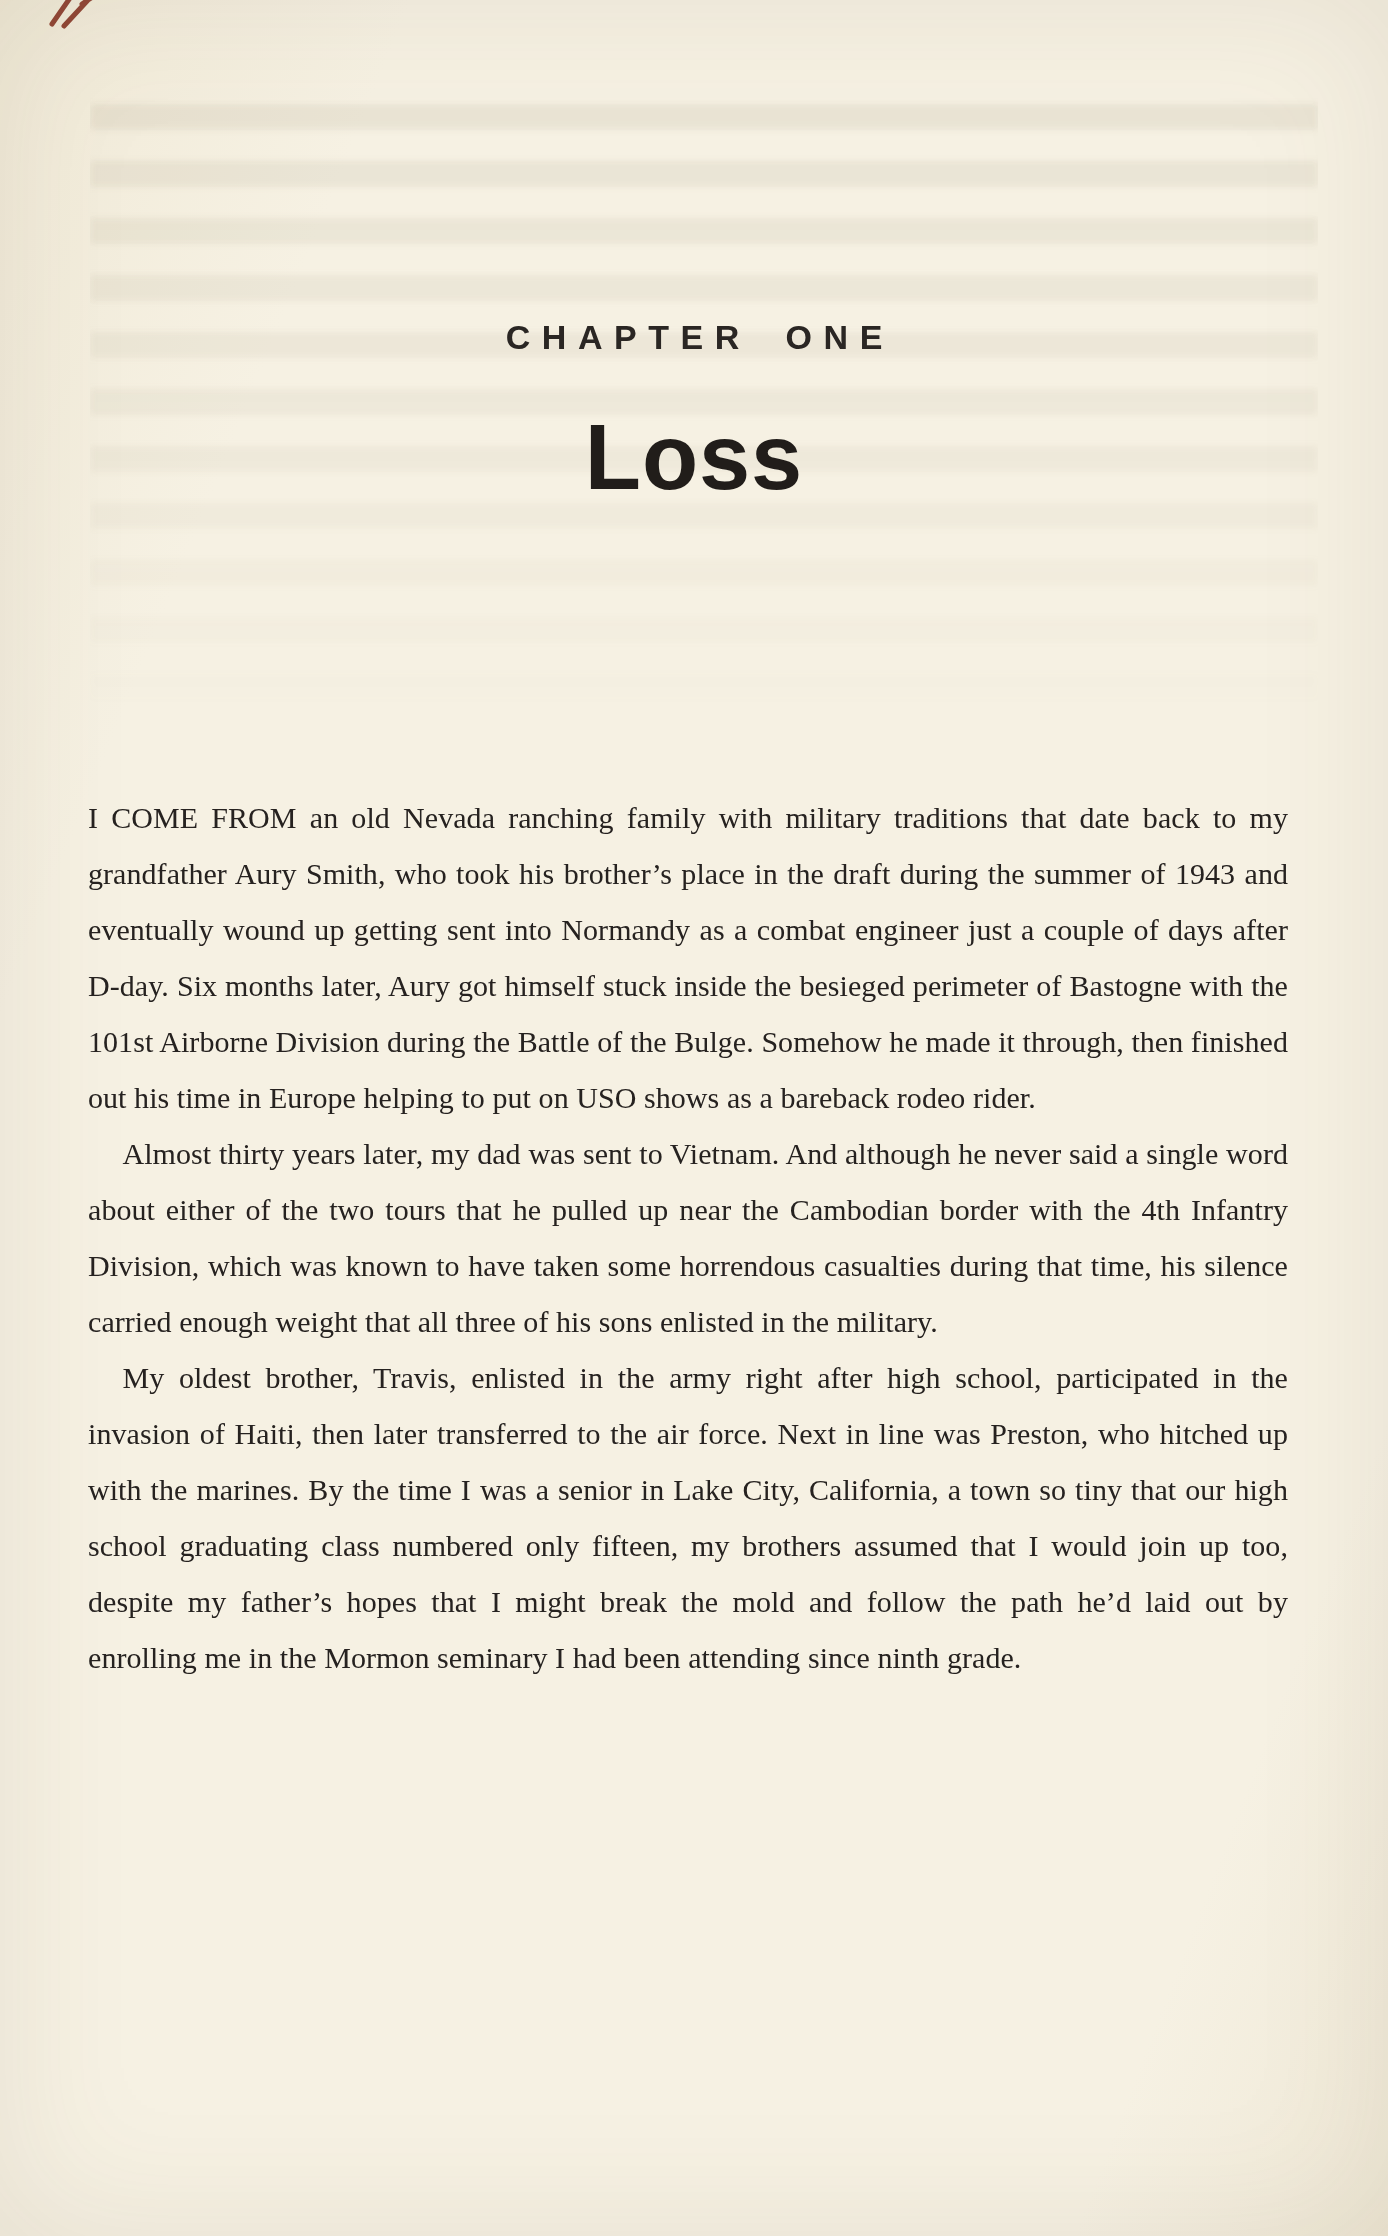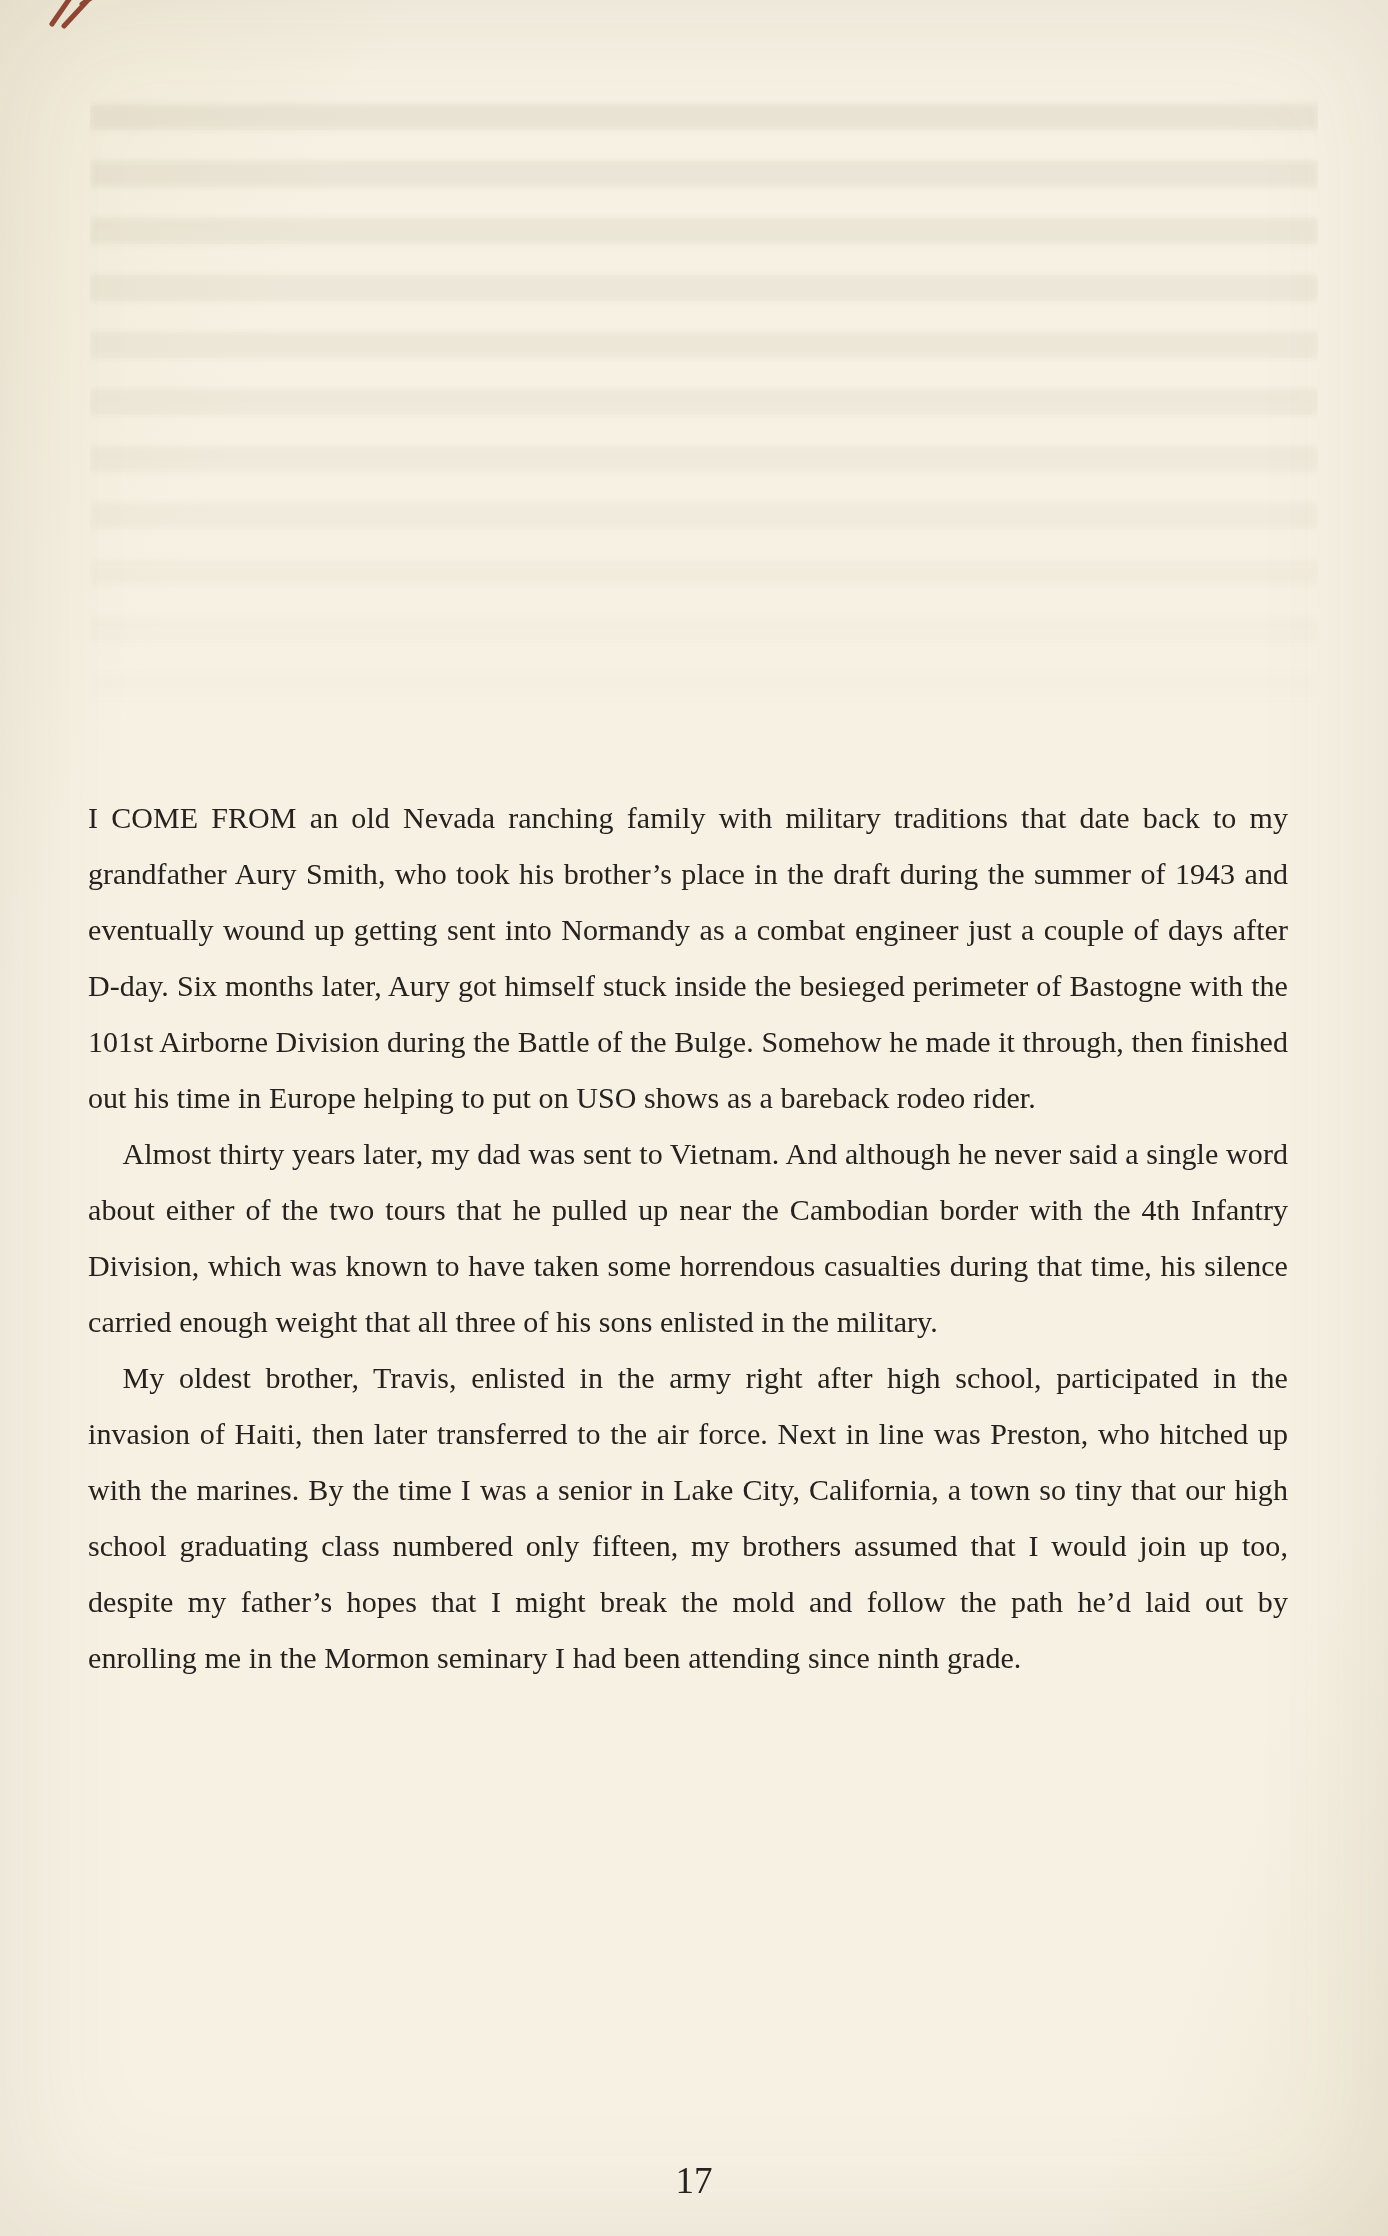--- a/index.html
+++ b/index.html
@@ -83,24 +83,25 @@
 <body>
 
 <div class="page">
 
   <svg class="ink-mark" viewBox="0 0 90 46" aria-hidden="true">
     <path d="M8 30 L26 4 M20 32 L44 6 M38 10 L50 2" stroke="#7e2a1a" stroke-width="5" stroke-linecap="round" fill="none" opacity="0.85"></path>
   </svg>
 
   <div class="bleedthrough"></div>
 
+  <header class="chapter-head">
+    <div class="chapter-label">CHAPTER ONE</div>
+    <h1 class="chapter-title">Loss</h1>
+  </header>
 
   <main class="body-text">
     <p>I COME FROM an old Nevada ranching family with military traditions that date back to my grandfather Aury Smith, who took his brother’s place in the draft during the summer of 1943 and eventually wound up getting sent into Normandy as a combat engineer just a couple of days after D-day. Six months later, Aury got himself stuck inside the besieged perimeter of Bastogne with the 101st Airborne Division during the Battle of the Bulge. Somehow he made it through, then finished out his time in Europe helping to put on USO shows as a bareback rodeo rider.</p>
     <p>Almost thirty years later, my dad was sent to Vietnam. And although he never said a single word about either of the two tours that he pulled up near the Cambodian border with the 4th Infantry Division, which was known to have taken some horrendous casualties during that time, his silence carried enough weight that all three of his sons enlisted in the military.</p>
     <p>My oldest brother, Travis, enlisted in the army right after high school, participated in the invasion of Haiti, then later transferred to the air force. Next in line was Preston, who hitched up with the marines. By the time I was a senior in Lake City, California, a town so tiny that our high school graduating class numbered only fifteen, my brothers assumed that I would join up too, despite my father’s hopes that I might break the mold and follow the path he’d laid out by enrolling me in the Mormon seminary I had been attending since ninth grade.</p>
   </main>
 
-  <footer class="page-footer">
-    <span>17</span>
-  </footer>
 
 </div>
 
 </body></html>

